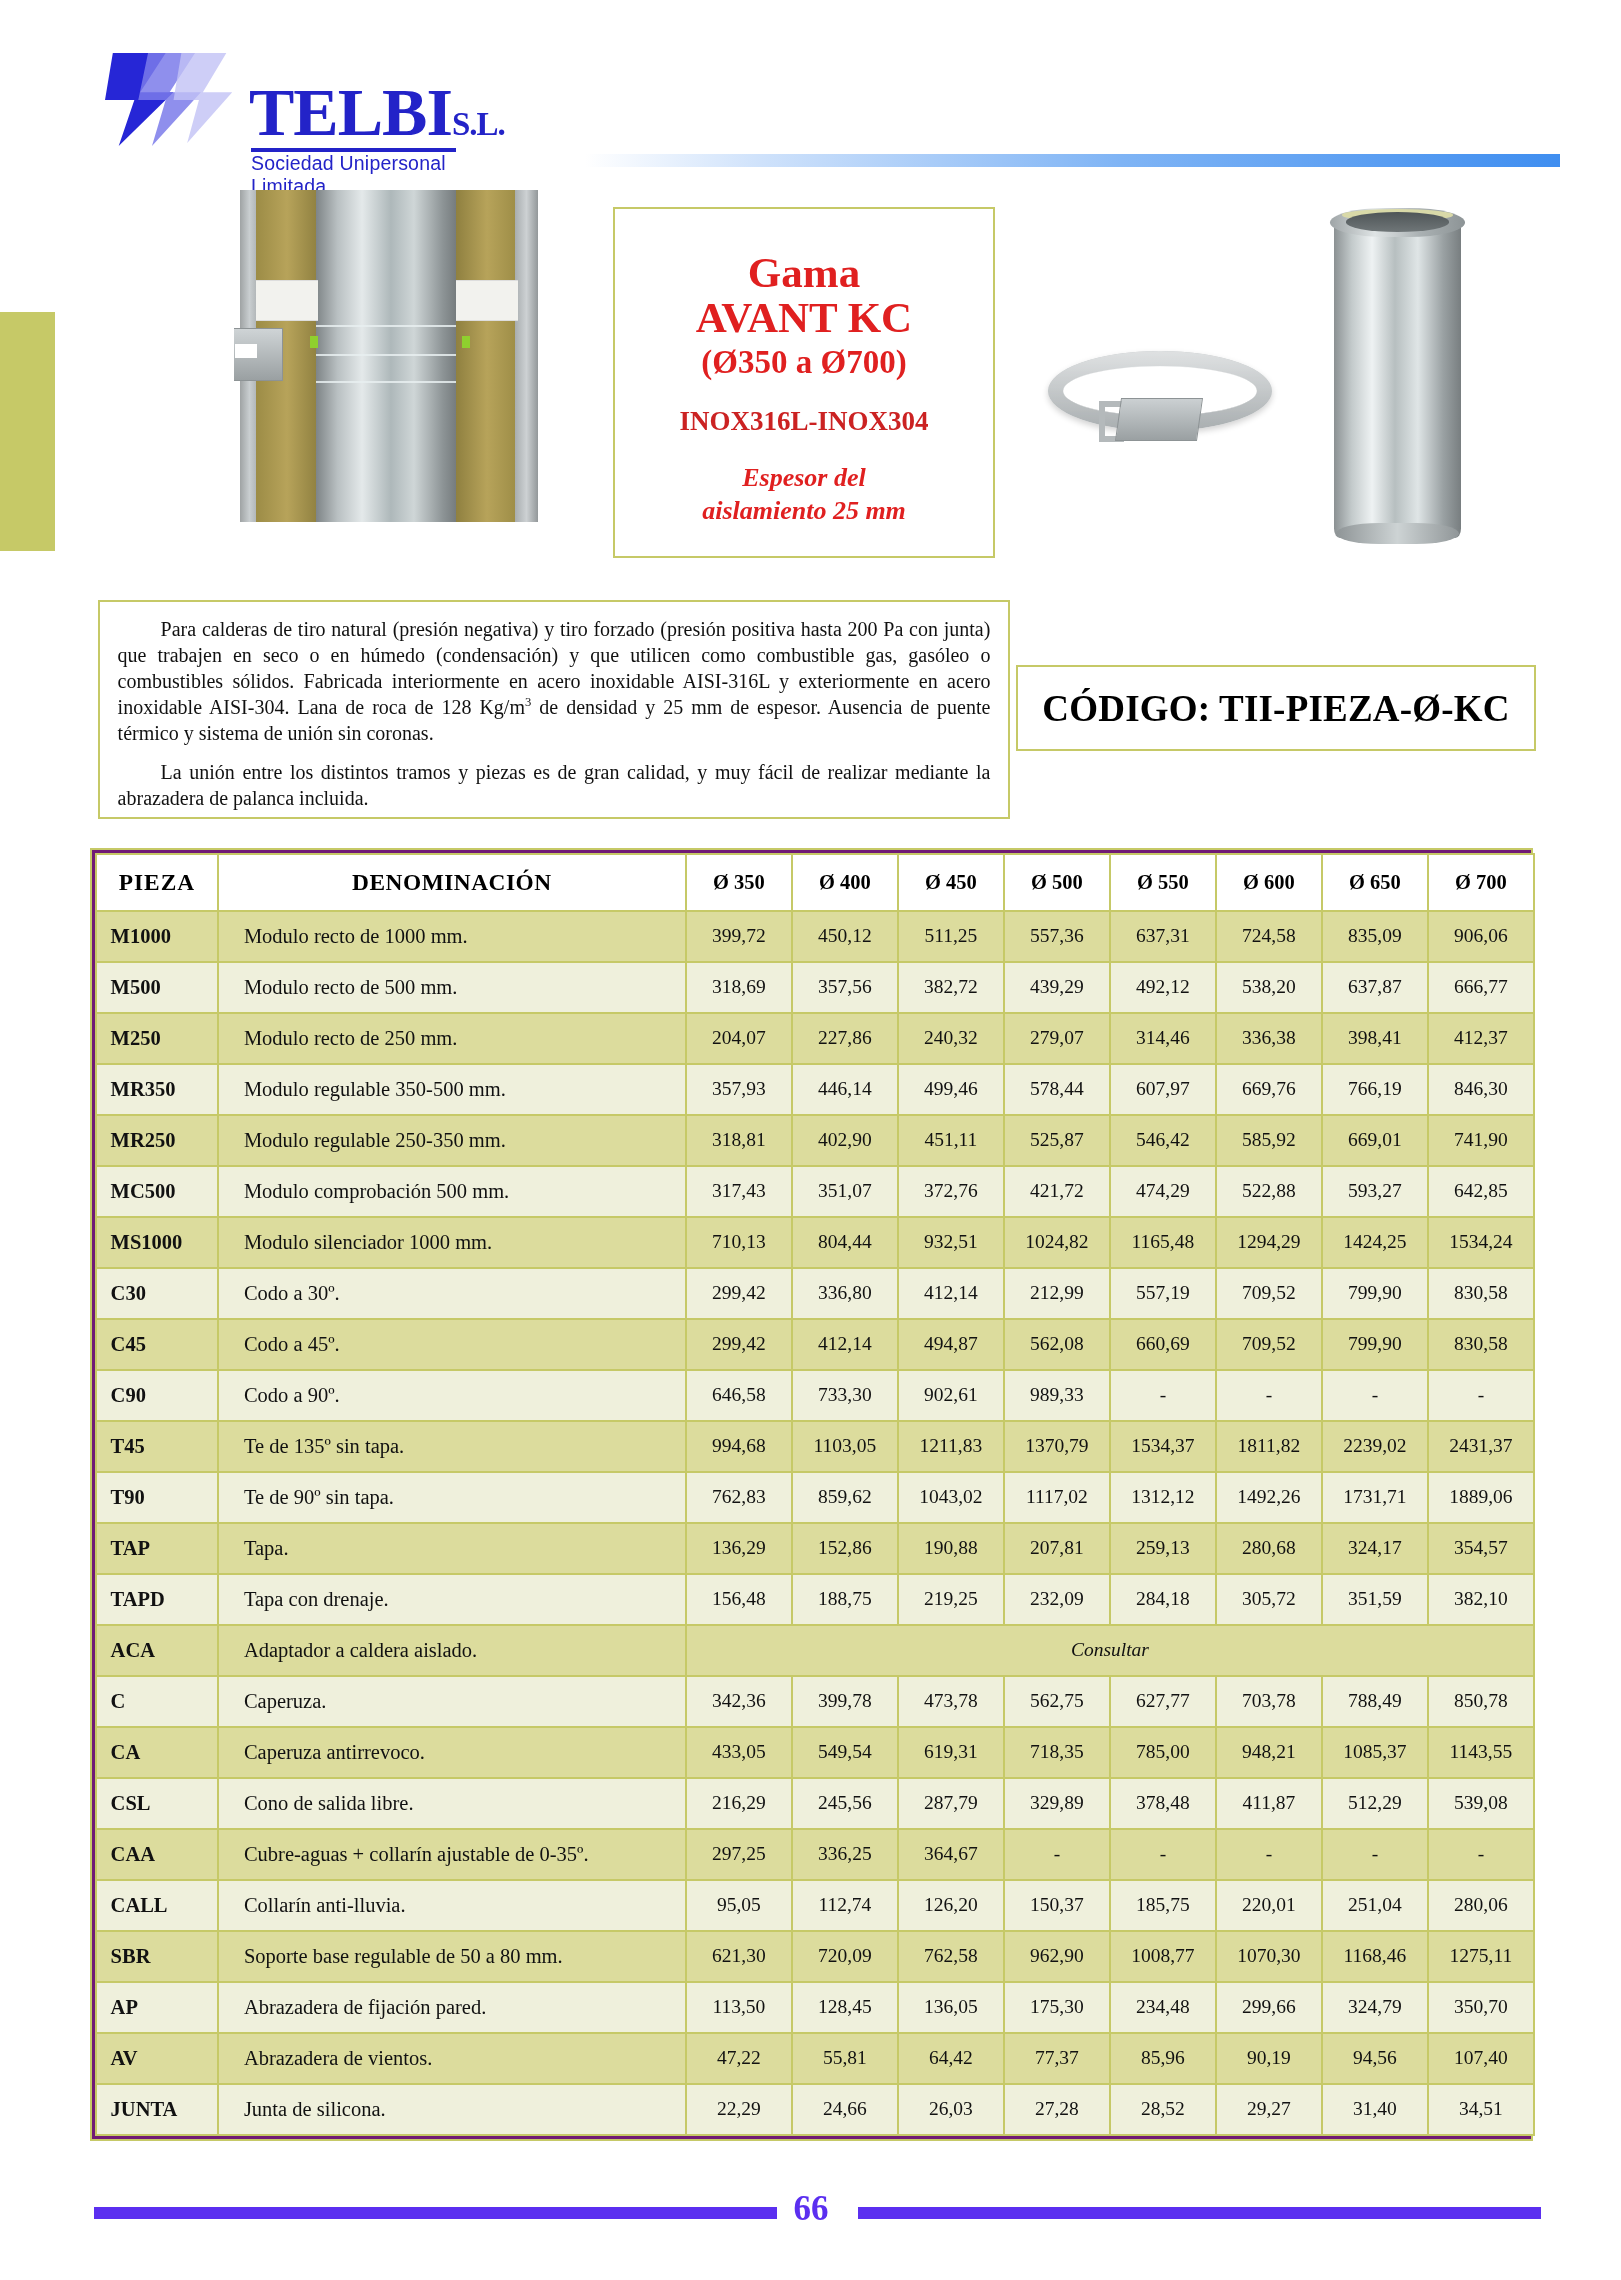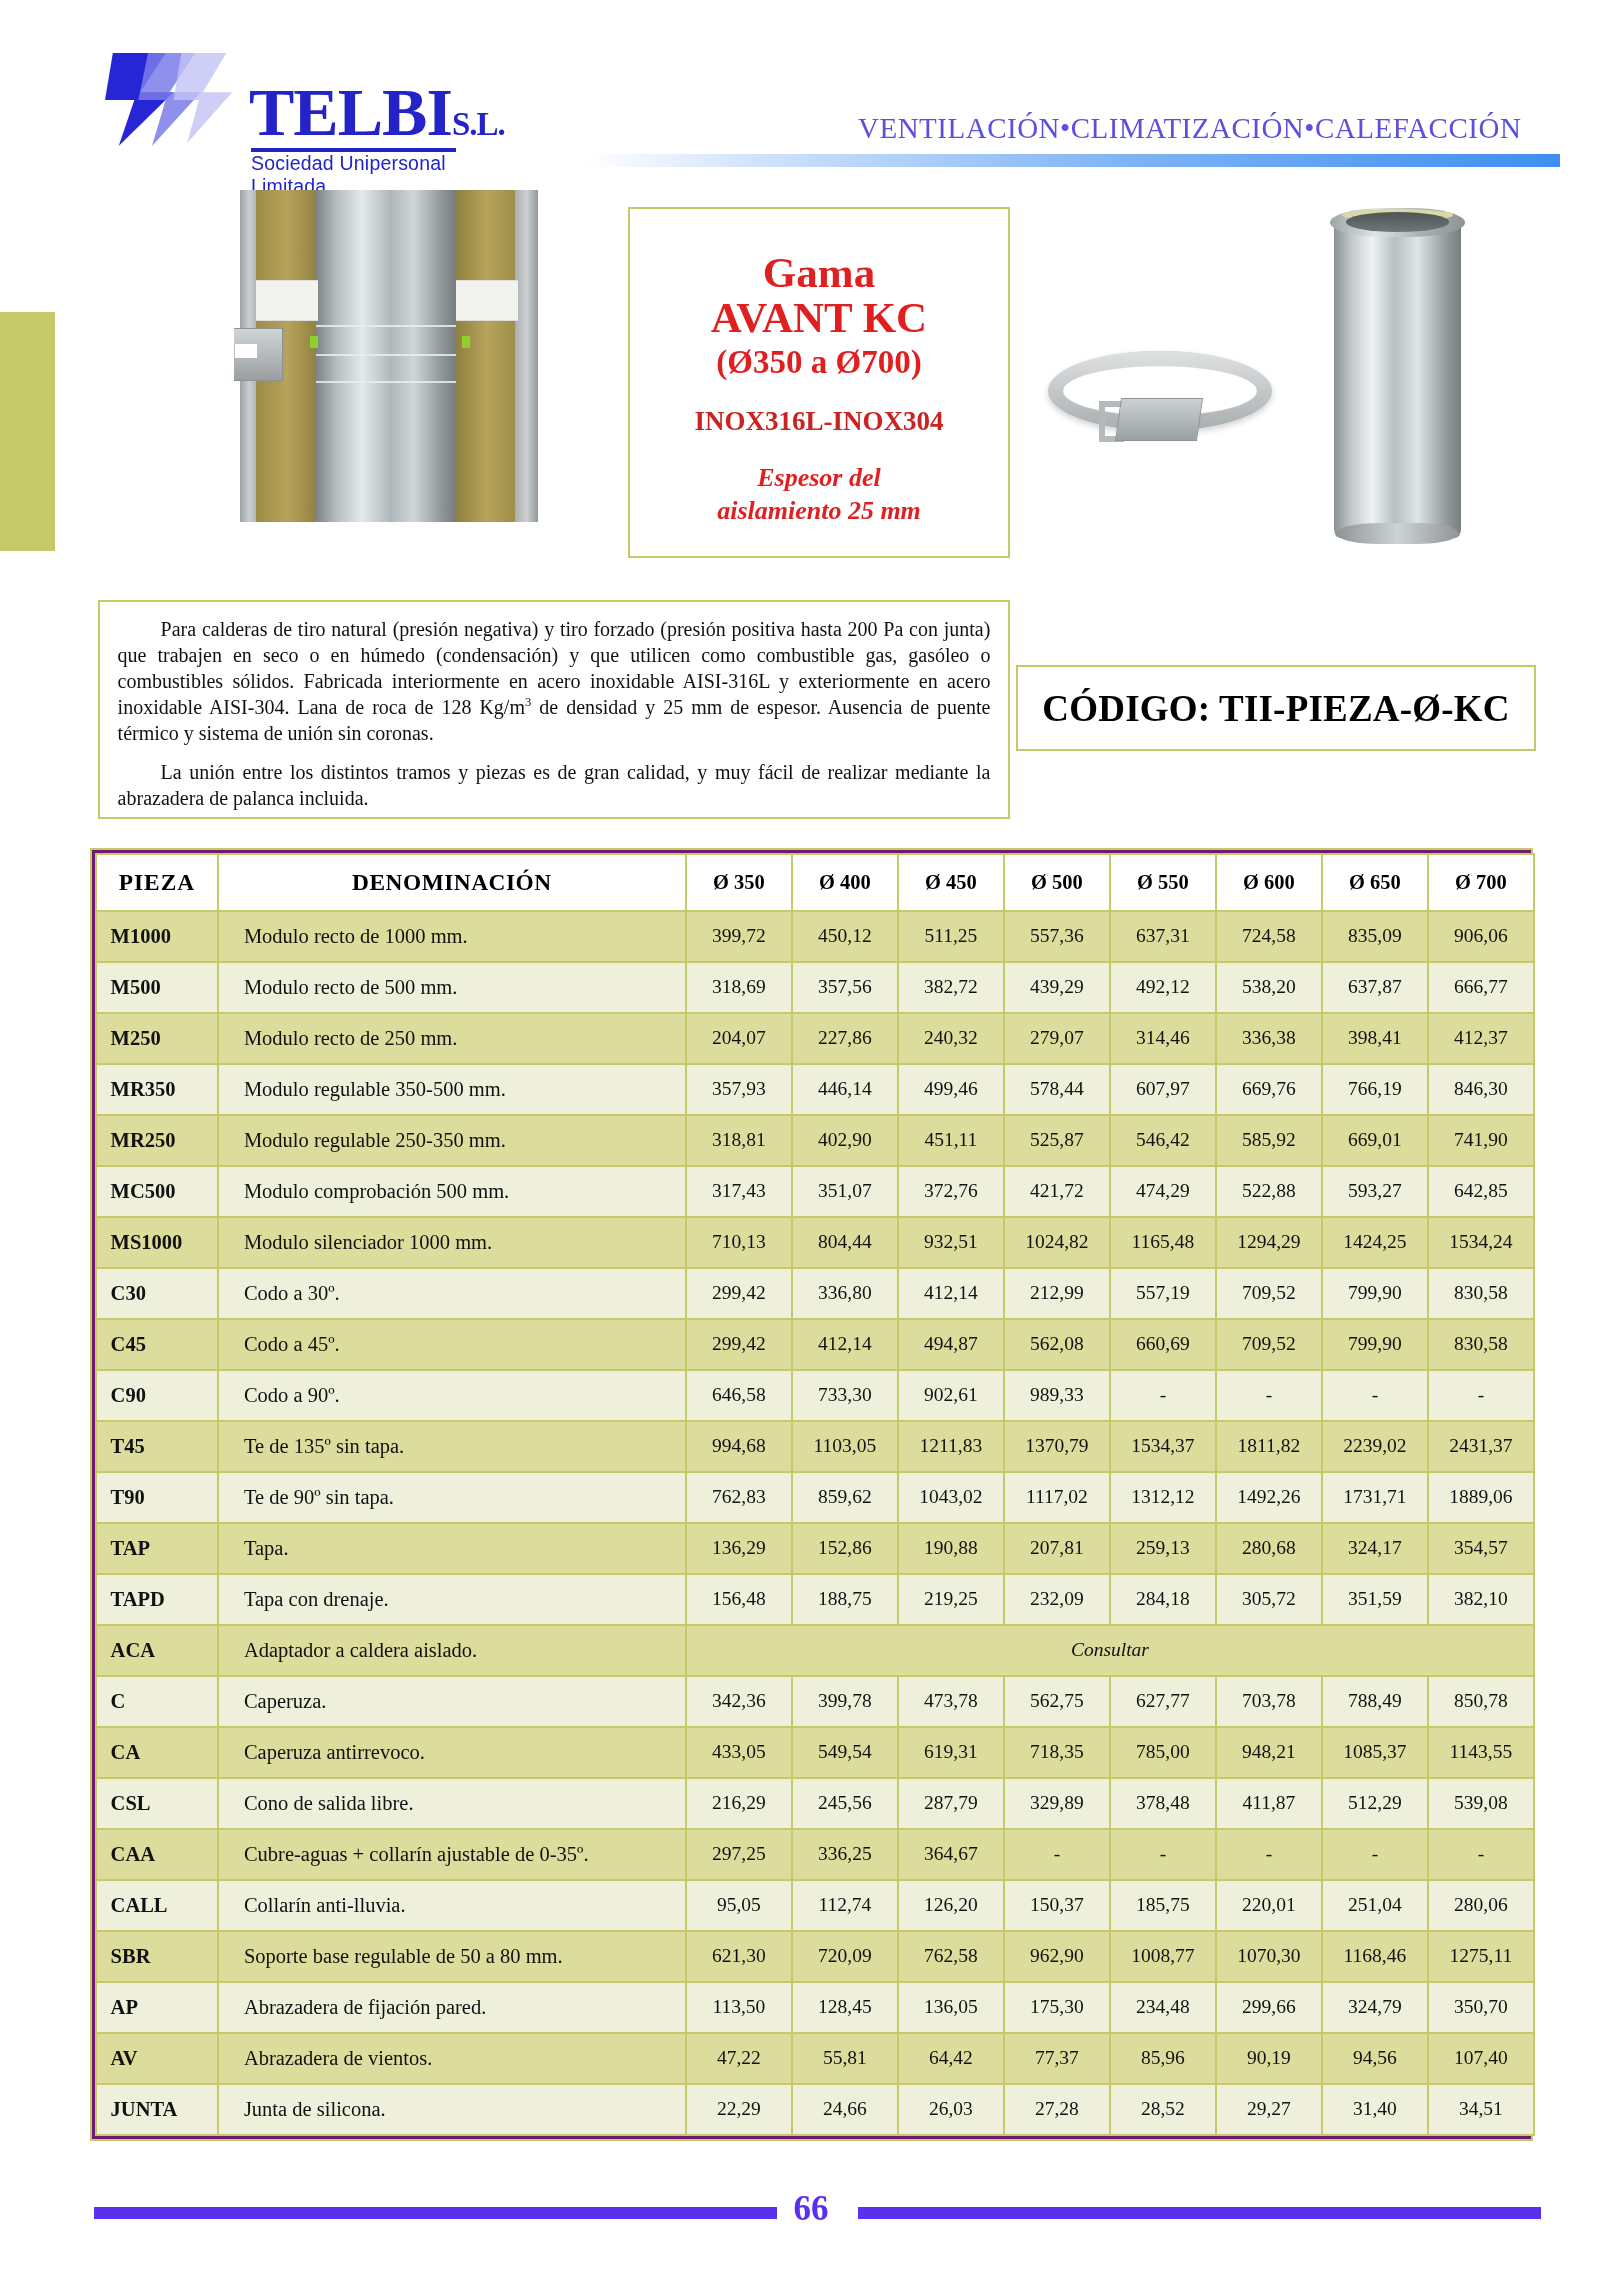--- a/index.html
+++ b/index.html
@@ -87,21 +87,21 @@
       border-radius:50%/60%;
       background:linear-gradient(to right,#9fa5a7,#dfe4e5,#aab1b3,#8d9496); }
   #tube-mouth { position:absolute; left:11.7px; top:17.6px; width:103px; height:19.5px;
       border-radius:50%; background:linear-gradient(to bottom,#4f5557,#6f7678); }
   #tube-insul { position:absolute; left:7.8px; top:14.6px; width:111px; height:11.7px;
       border-radius:50%; background:#d9d9a8; }
   #tube-foot { position:absolute; left:2px; top:328px; width:123px; height:21.5px;
       border-radius:50%/70%; background:linear-gradient(to right,#8e9496,#cdd3d4,#909698); }
 
   
-  #gama-box { position:absolute; left:628px; top:207px; width:382px; height:351px;
+  #gama-box { position:absolute; left:613px; top:207px; width:382px; height:351px;
      border:2.9px solid #c6c967; background:#ffffff; text-align:center; }
   #gama-box .t1 { color:#e02020; font-weight:bold; font-size:43px; margin-top:41px; line-height:1.05; }
   #gama-box .t2 { color:#e02020; font-weight:bold; font-size:43px; line-height:1.05; }
   #gama-box .t3 { color:#e02020; font-weight:bold; font-size:33px; margin-top:3.9px; }
   #gama-box .t4 { color:#cb2222; font-weight:bold; font-size:27px; margin-top:25px; }
   #gama-box .t5 { color:#e02020; font-weight:bold; font-style:italic; font-size:26px;
      margin-top:25px; line-height:1.25; }
 
   
   #desc-box { position:absolute; left:98px; top:600px; width:912px; height:219px;
@@ -152,21 +152,20 @@
     <svg id="logo-bolt" viewBox="0 0 140 95">
       <polygon points="8,0 62,0 36,40 70,40 14,95 30,48 0,48" fill="#2626d6"></polygon>
       <polygon points="44,0 92,0 66,40 98,40 48,95 62,48 34,48" fill="#7b7bea" opacity="0.85"></polygon>
       <polygon points="78,0 124,0 100,40 130,40 84,92 96,48 70,48" fill="#c2c2f5" opacity="0.8"></polygon>
     </svg>
     <div id="logo-word"><span>TELBI</span><span class="sl">S.L.</span></div>
     <div id="logo-underline"></div>
     <div id="logo-sub">Sociedad Unipersonal Limitada</div>
   </div>
 
-  <div id="tagline">VENTILACIÓN•CLIMATIZACIÓN•CALEFACCIÓN</div>
   <div id="header-bar"></div>
 </div>
 
 <div id="left-tab"></div>
 
 <div id="img-section">
 
   <div class="photo" id="photo-cutaway">
     <div id="pc-outer-l"></div>
     <div id="pc-wall-l"></div>

